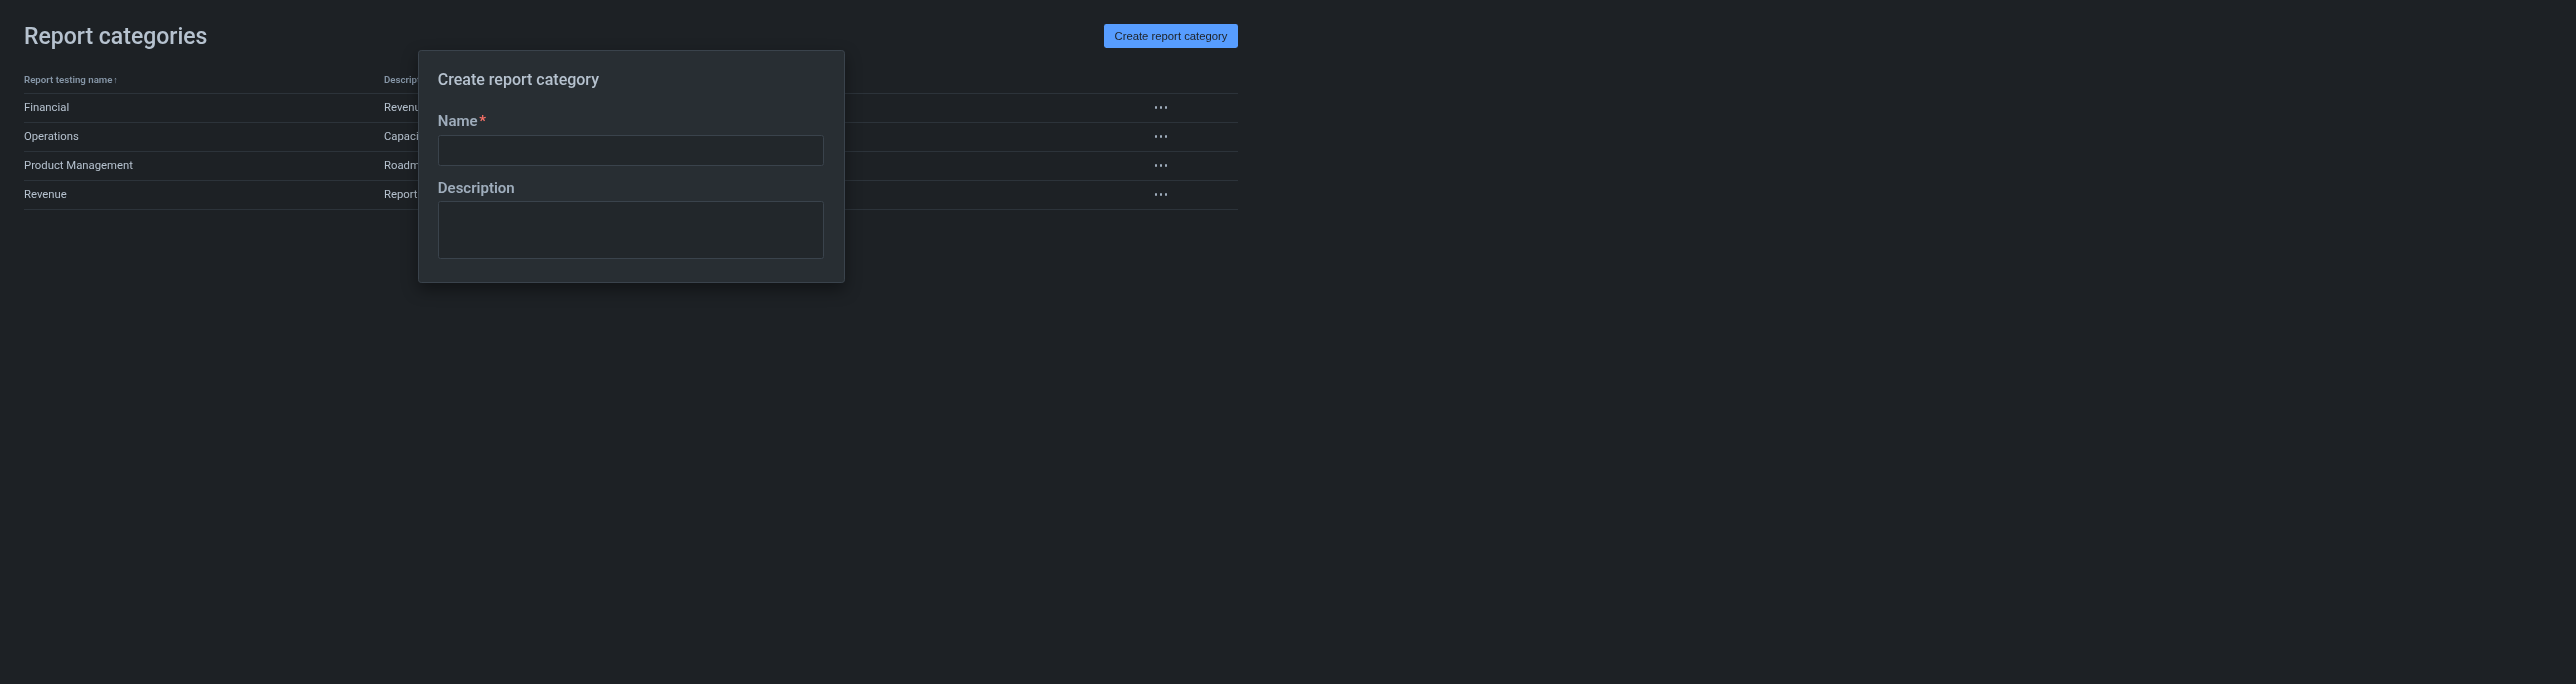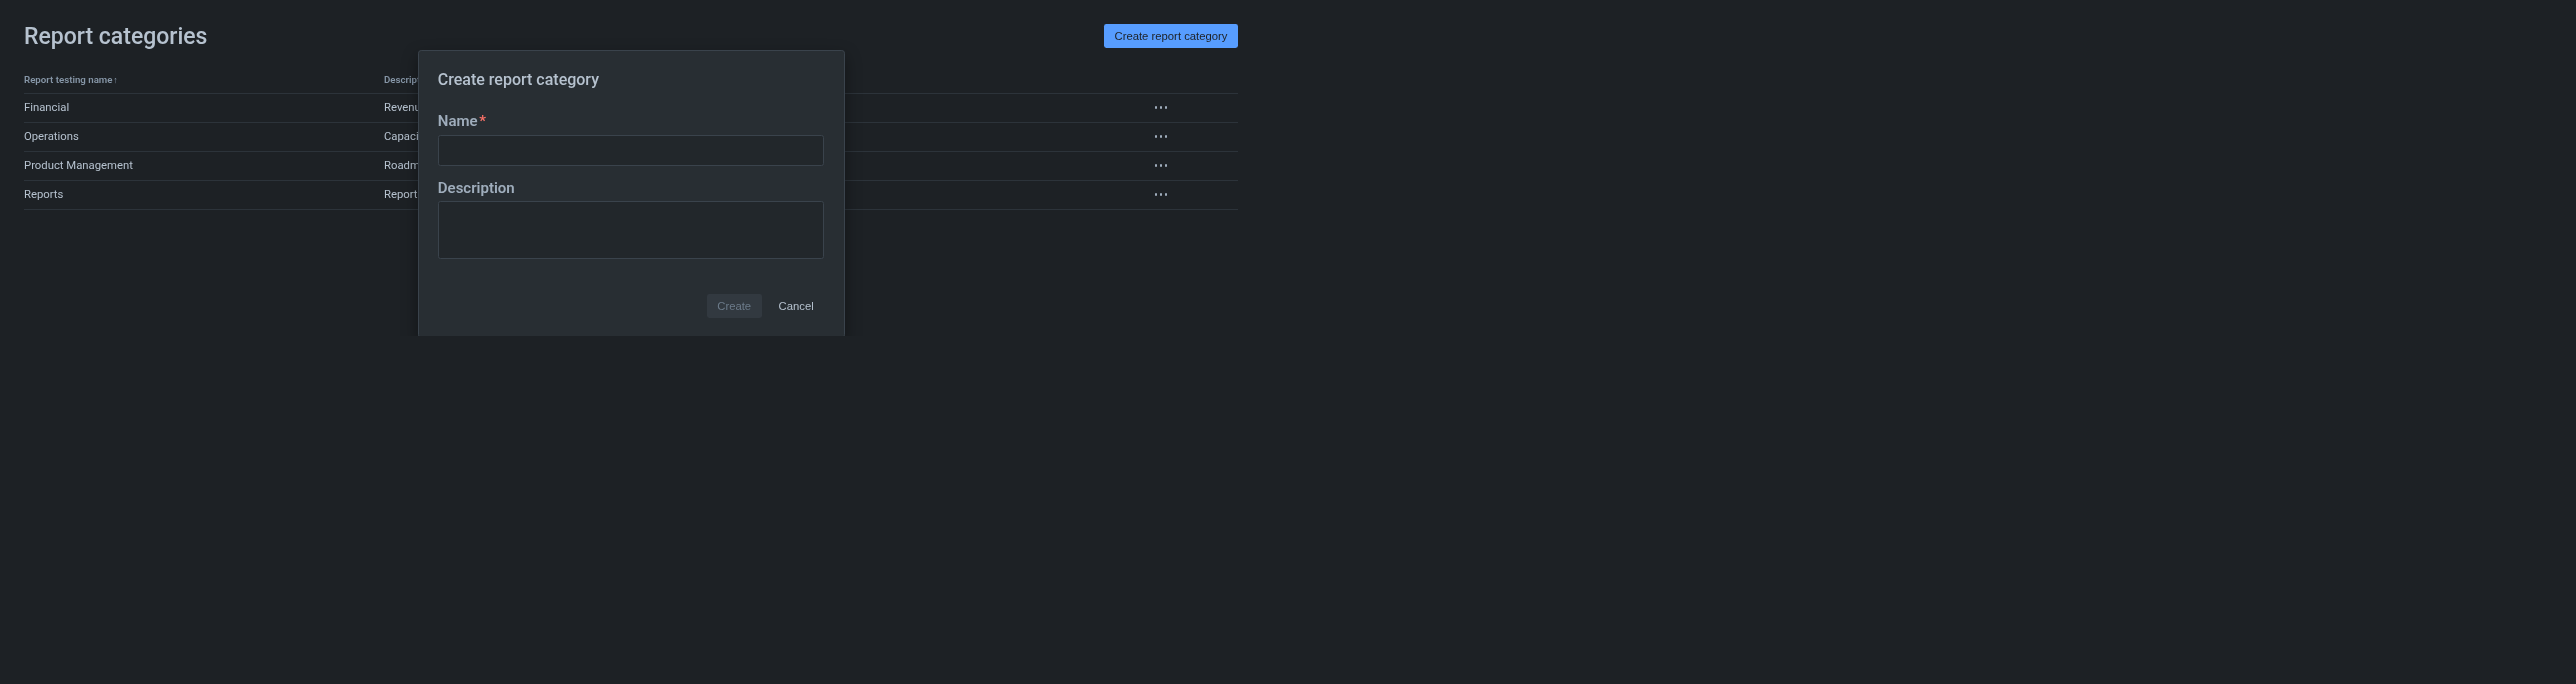--- a/index.html
+++ b/index.html
@@ -255,21 +255,21 @@
           <button class="actions-btn">
             <span class="dots">
                 <span class="dot"></span>
                 <span class="dot"></span>
                 <span class="dot"></span>
               </span>
           </button>
         </td>
       </tr>
       <tr>
-        <td class="td">Reports</td>
+        <td class="td">Revenue</td>
         <td class="td">Reports on bug rates and testing</td>
         <td class="td td-actions">
           <button class="actions-btn">
             <span class="dots">
                 <span class="dot"></span>
                 <span class="dot"></span>
                 <span class="dot"></span>
               </span>
           </button>
         </td>
@@ -283,19 +283,15 @@
     <h2 class="modal-title">Create report category</h2>
 
     <label class="form-label">
       <span>Name</span><span class="required-mark">*</span>
     </label>
     <input type="text" class="text-input" style="">
 
     <label class="form-label">Description</label>
     <textarea class="textarea-input" style=""></textarea>
 
-    <div class="modal-actions">
-      <button class="btn-disabled">Create</button>
-      <button class="btn-subtle">Cancel</button>
-    </div>
   </div>
 </div>
 
 
 </body></html>

